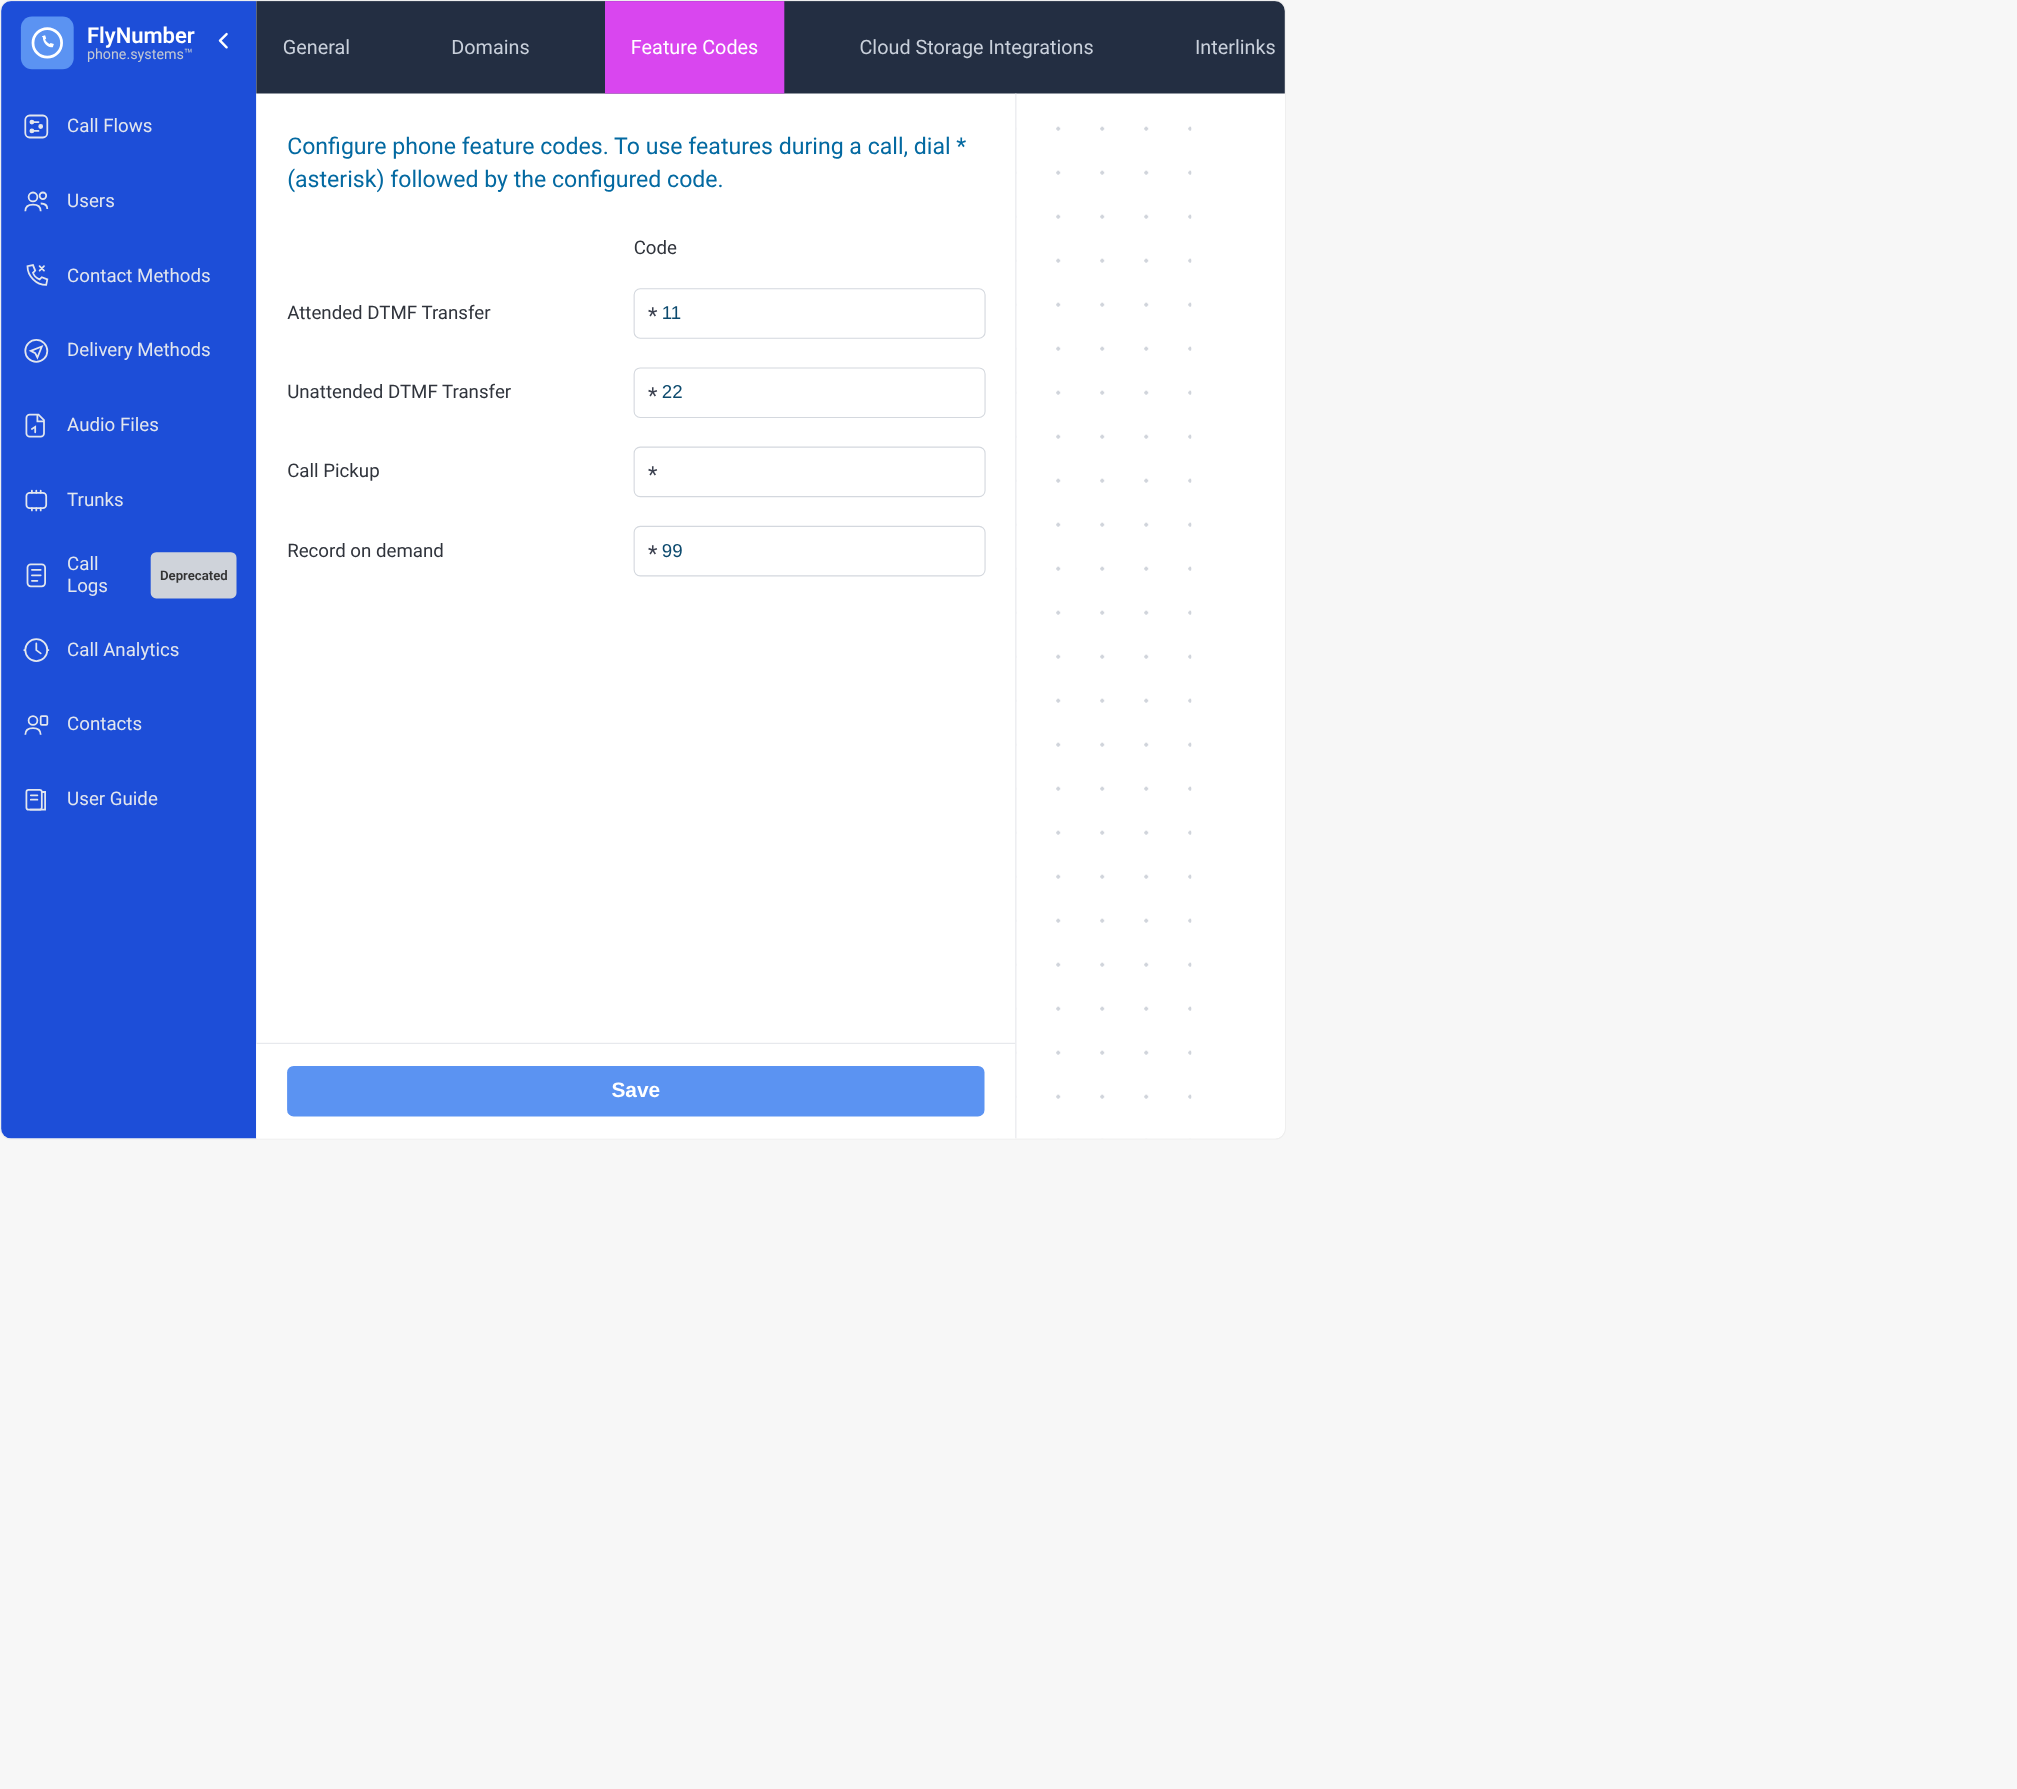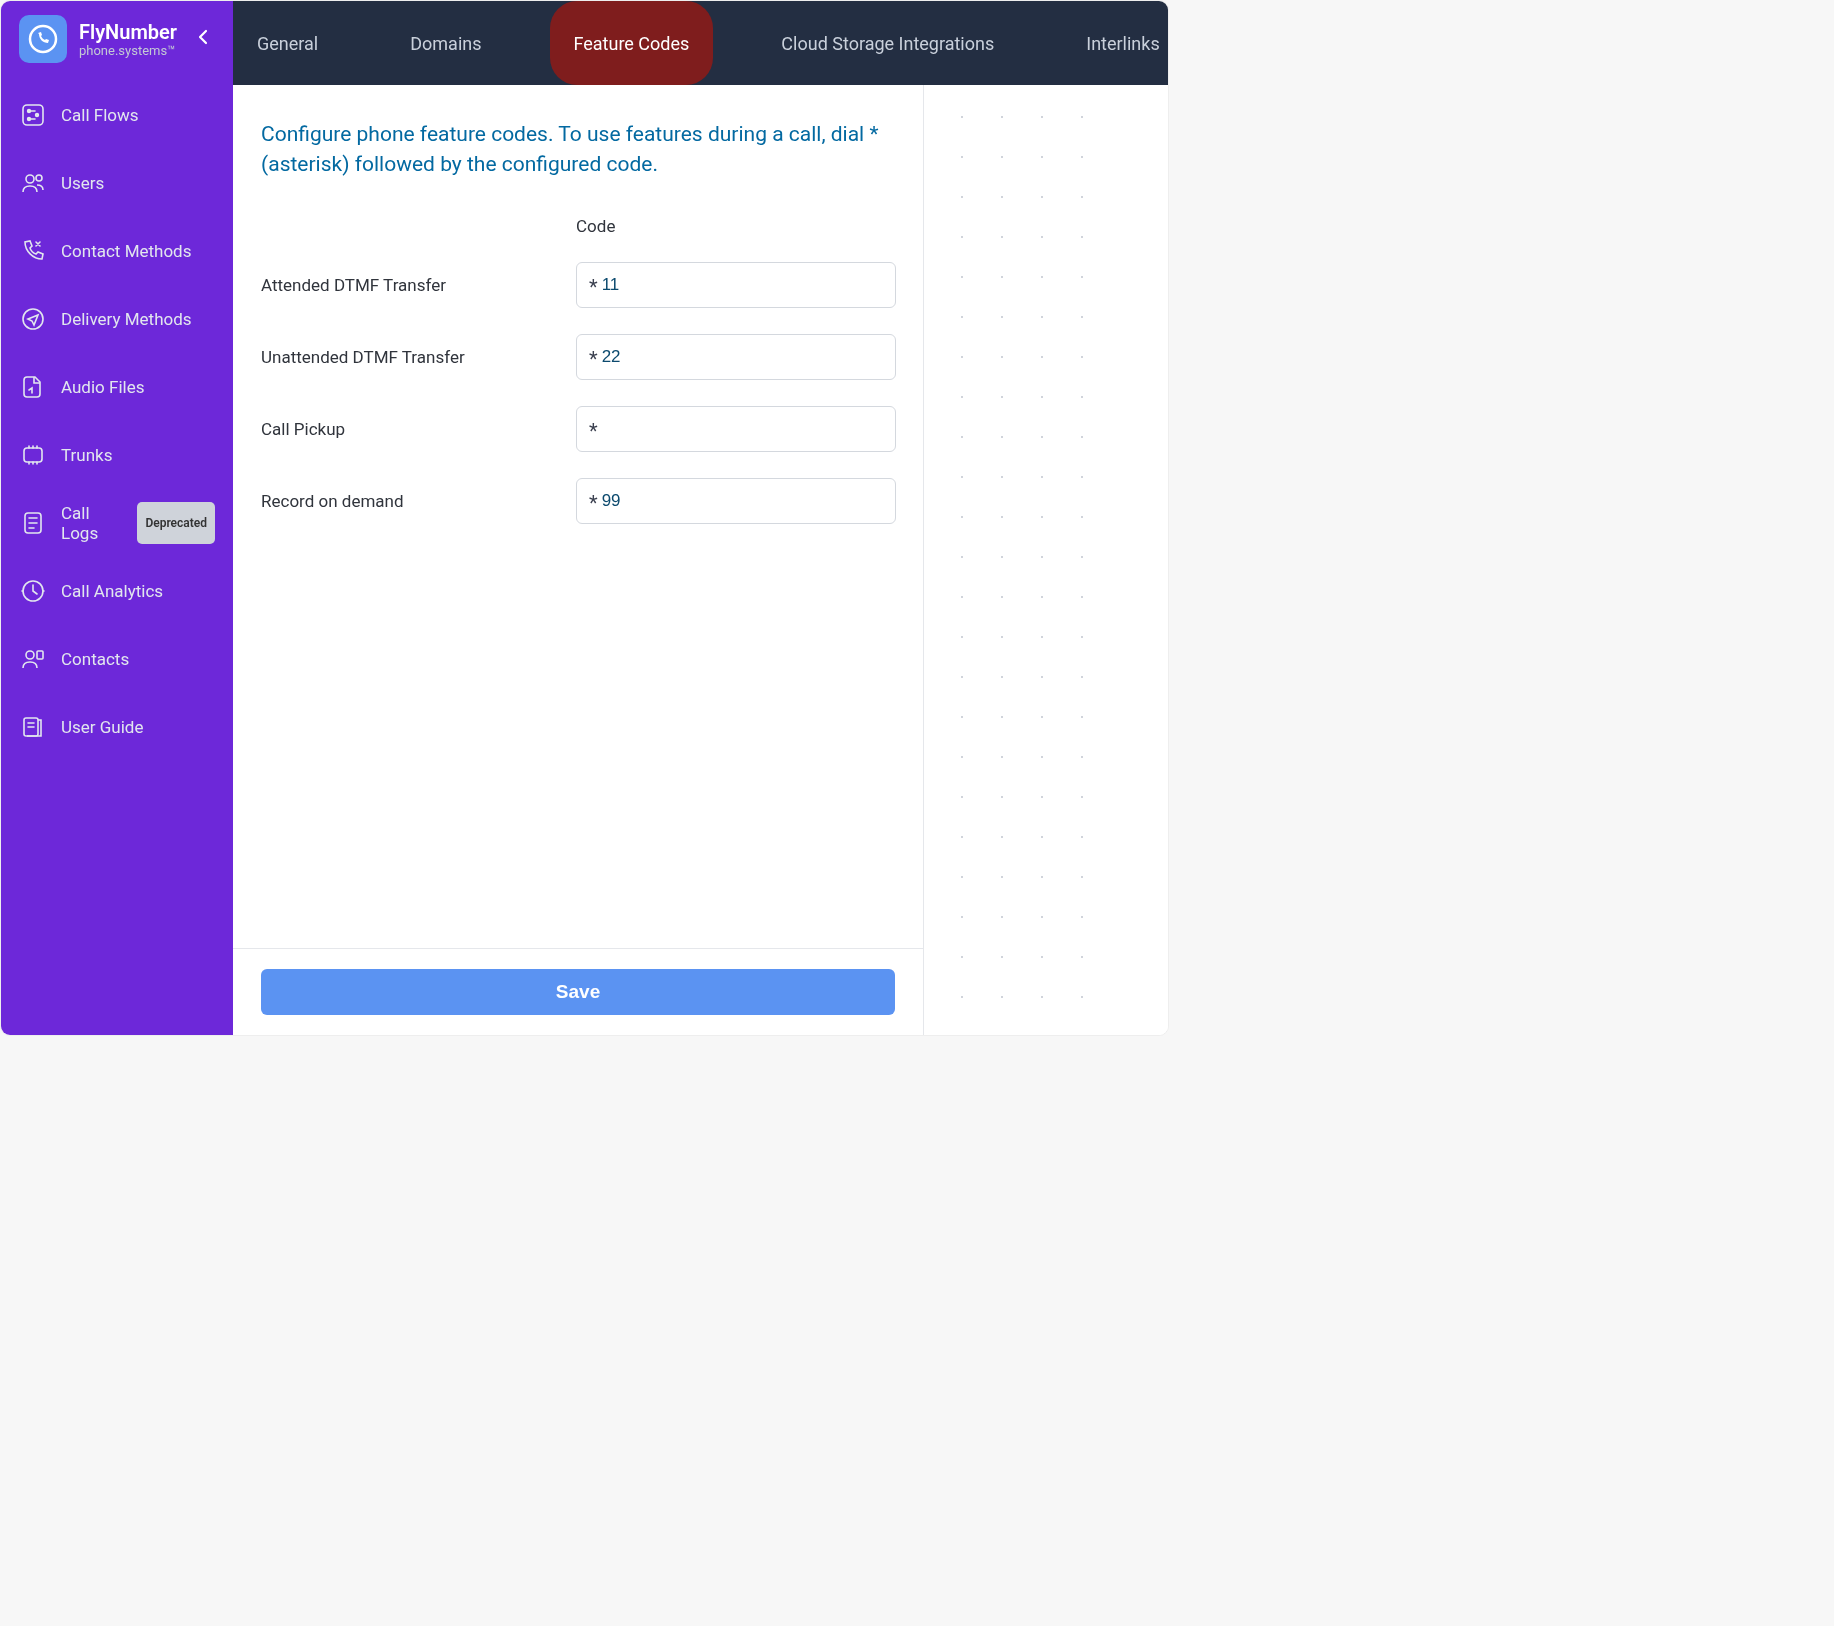--- a/index.html
+++ b/index.html
@@ -13,21 +13,21 @@
     width: 1169px;
     height: 1036px;
     background: #fff;
     border-radius: 10px;
     overflow: hidden;
     border: 1px solid #eee;
   }
   
   .sidebar {
     width: 320px;
-    background: #6d28d9;
+    background: #1d4ed8;
     color: #d6dbe3;
     display: flex;
     flex-direction: column;
     align-items: flex-end;
   }
   .sidebar-header {
     display: flex;
     align-items: center;
     padding: 14px 16px 10px 18px;
     gap: 12px;
@@ -112,23 +112,22 @@
   .tab {
     padding: 0 24px;
     display: flex;
     align-items: center;
     color: #c9d0db;
     font-size: 18px;
     cursor: pointer;
     white-space: nowrap;
   }
   .tab.active {
-    background: #7f1d1d;
-    color: #fff;
-    border-radius: 27px;
+    background: #d946ef;
+    color: #fff;
   }
   .content-wrapper {
     flex: 1;
     display: flex;
     position: relative;
   }
   .content {
     flex: 1;
     padding: 34px 28px 100px 28px;
     max-width: 690px;

